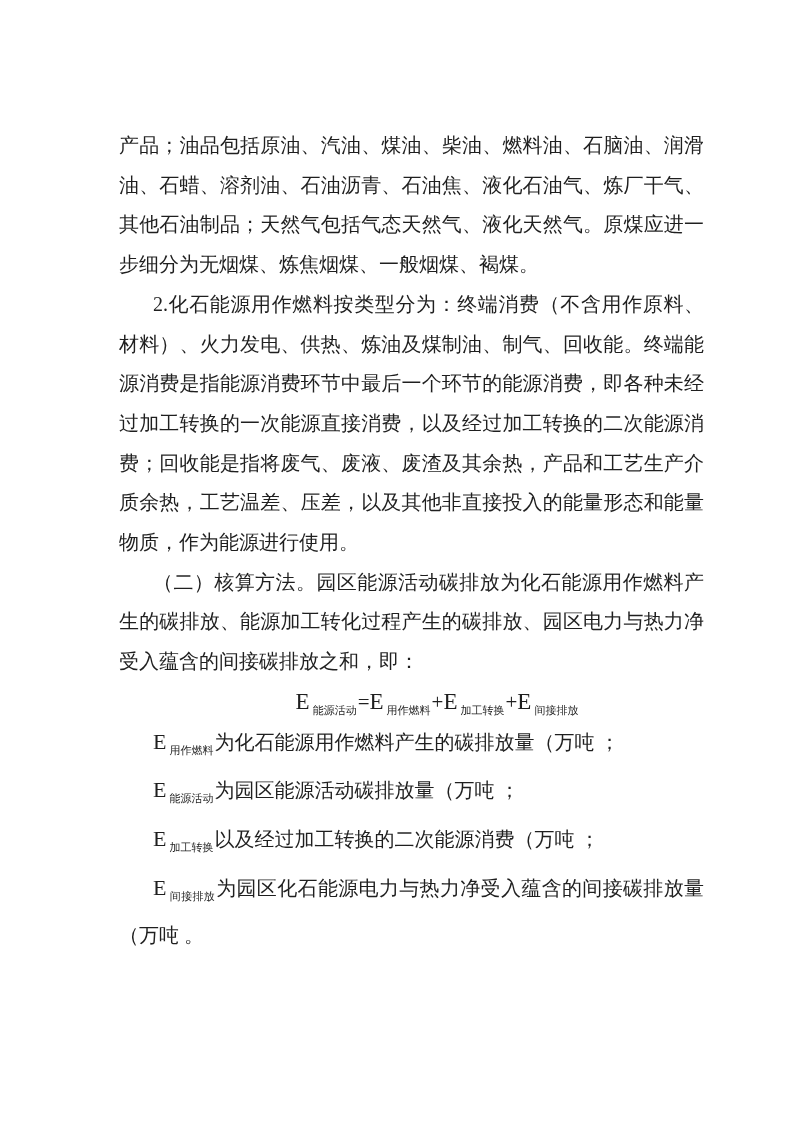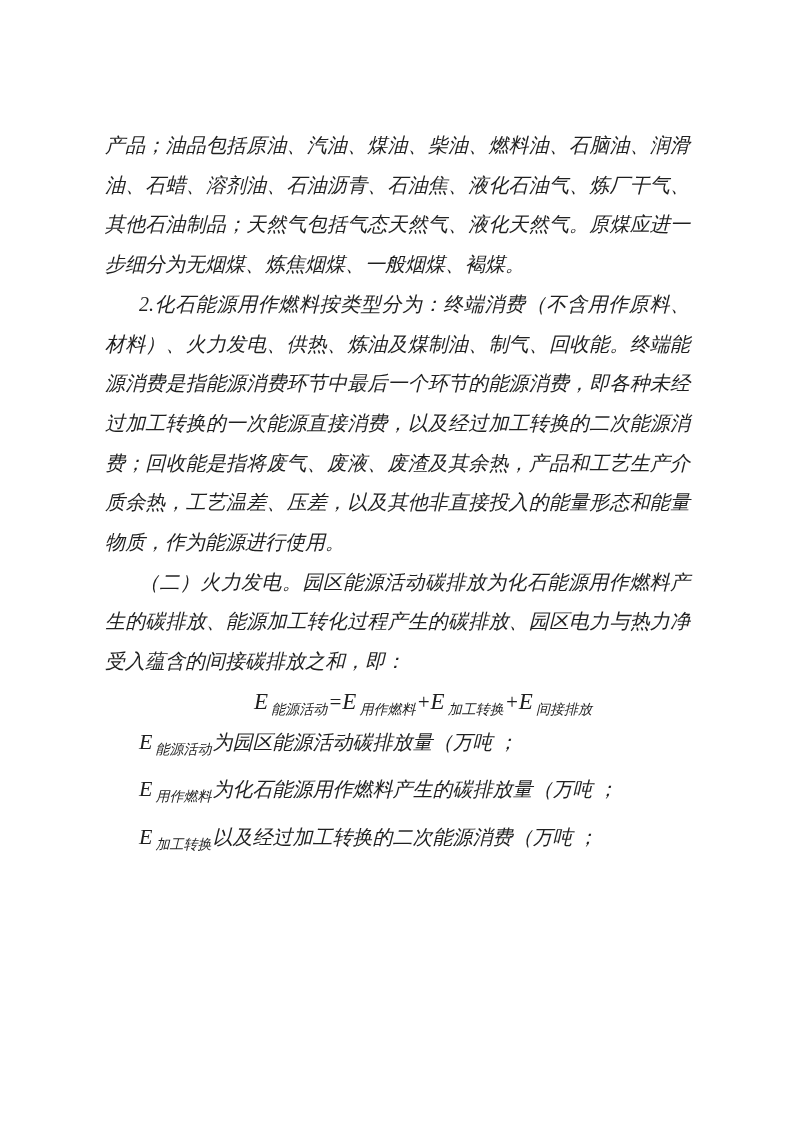--- a/index.html
+++ b/index.html
@@ -11,27 +11,26 @@
     position: relative;
     width: 794px;
     height: 1122px;
     background: #ffffff;
     overflow: hidden;
     font-family: "Liberation Serif", "DejaVu Serif", serif;
     color: #1f1f1f;
   }
   .text-block {
     position: absolute;
-    left: 105px;
+    left: 119px;
     top: 126px;
     width: 585px;
     font-size: 20px;
     line-height: 39.7px;
     text-align: justify;
-    font-style: italic;
   }
   .text-block p {
     margin: 0;
     padding: 0;
   }
   .indent {
     text-indent: 34px;
   }
   .formula-line {
     height: 39.7px;
@@ -41,49 +40,50 @@
     white-space: nowrap;
   }
   .fe {
     font-size: 23px;
     font-family: "Liberation Serif", "DejaVu Serif", serif;
   }
   .fe-sm {
     font-size: 22px;
   }
   .fsub {
-    font-size: 14px;
+    font-size: 11px;
     vertical-align: -5px;
     margin-left: 3px;
     margin-right: 1px;
     letter-spacing: 0;
   }
   .fop {
     font-size: 21px;
   }
 </style>
 </head>
 <body>
 
 <div class="page">
   <div class="text-block">
 
     <p>产品；油品包括原油、汽油、煤油、柴油、燃料油、石脑油、润滑油、石蜡、溶剂油、石油沥青、石油焦、液化石油气、炼厂干气、其他石油制品；天然气包括气态天然气、液化天然气。原煤应进一步细分为无烟煤、炼焦烟煤、一般烟煤、褐煤。</p>
 
     <p class="indent">2.化石能源用作燃料按类型分为：终端消费（不含用作原料、材料）、火力发电、供热、炼油及煤制油、制气、回收能。终端能源消费是指能源消费环节中最后一个环节的能源消费，即各种未经过加工转换的一次能源直接消费，以及经过加工转换的二次能源消费；回收能是指将废气、废液、废渣及其余热，产品和工艺生产介质余热，工艺温差、压差，以及其他非直接投入的能量形态和能量物质，作为能源进行使用。</p>
 
-    <p class="indent">（二）火力发电。园区能源活动碳排放为化石能源用作燃料产生的碳排放、能源加工转化过程产生的碳排放、园区电力与热力净受入蕴含的间接碳排放之和，即：</p>
+    <p class="indent">（二）核算方法。园区能源活动碳排放为化石能源用作燃料产生的碳排放、能源加工转化过程产生的碳排放、园区电力与热力净受入蕴含的间接碳排放之和，即：</p>
 
     <div class="formula-line">
       <span class="fe">E</span><span class="fsub">能源活动</span><span class="fop">=</span><span class="fe">E</span><span class="fsub">用作燃料</span><span class="fop">+</span><span class="fe">E</span><span class="fsub">加工转换</span><span class="fop">+</span><span class="fe">E</span><span class="fsub">间接排放</span>
     </div>
 
 
+    <p class="indent"><span class="fe-sm">E</span><span class="fsub">用作燃料</span><span>为化石能源用作燃料产生的碳排放量（万吨 ；</span></p>
+
     <p class="indent"><span class="fe-sm">E</span><span class="fsub">能源活动</span><span>为园区能源活动碳排放量（万吨 ；</span></p>
-
-    <p class="indent"><span class="fe-sm">E</span><span class="fsub">用作燃料</span><span>为化石能源用作燃料产生的碳排放量（万吨 ；</span></p>
 
     <p class="indent"><span class="fe-sm">E</span><span class="fsub">加工转换</span><span>以及经过加工转换的二次能源消费（万吨 ；</span></p>
 
+    <p class="indent"><span class="fe-sm">E</span><span class="fsub">间接排放</span><span>为园区化石能源电力与热力净受入蕴含的间接碳排放量（万吨 。</span></p>
 
 
   </div>
 </div>
 
 </body></html>

